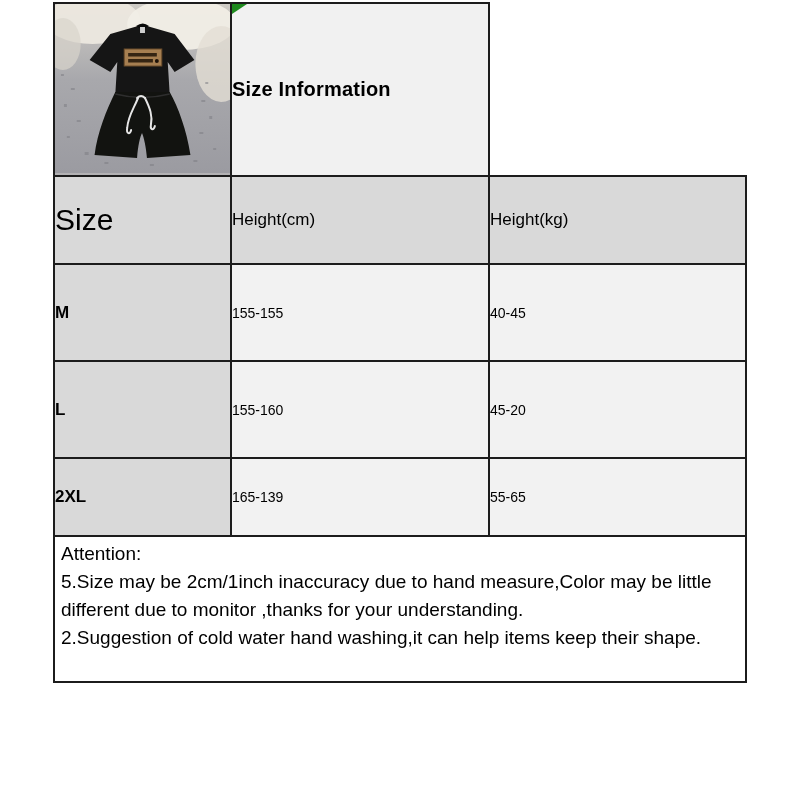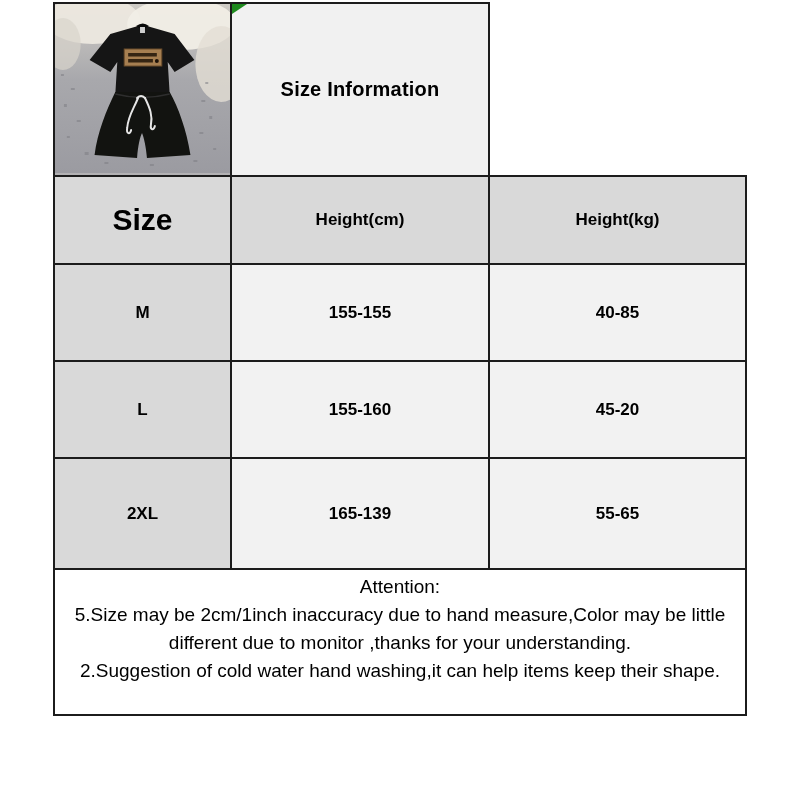--- a/index.html
+++ b/index.html
@@ -5,39 +5,39 @@
   :root{
     --page_bg:#ffffff; --border:#1c1c1c; --header_bg:#d9d9d9; --title_bg:#f1f1f1;
     --cell_bg:#f2f2f2; --attention_bg:#ffffff; --text:#000000; --marker_green:#1f8a1f;
   }
   *{margin:0;padding:0;box-sizing:border-box}
   html,body{width:800px;height:800px;background:var(--page_bg);
     font-family:"Liberation Sans","DejaVu Sans",sans-serif;color:var(--text)}
   .canvas{position:relative;width:800px;height:800px;overflow:hidden}
   table.size-table{position:absolute;left:53px;top:2px;width:692px;
     border-collapse:collapse;table-layout:fixed}
-  td,th{border:2px solid var(--border);text-align:center;vertical-align:middle;
+  td,th{border:2px solid var(--border);text-align:left;vertical-align:middle;
     overflow:hidden}
   tr.r-title{height:173px}
   tr.r-header{height:88px}
   tr.r-data{height:97px}
-  tr.r-data2xl{height:111px}
+  tr.r-data2xl{height:78px}
   tr.r-att{height:146px}
   .img-cell{padding:0;background:#b3b2b4;vertical-align:top}
   .photo-wrap{position:relative;width:100%;height:169px;overflow:hidden}
   .photo-wrap svg{display:block;width:100%;height:100%}
   .title-cell{position:relative;background:var(--title_bg);
     font-size:20px;font-weight:bold;letter-spacing:.2px}
   .corner-marker{position:absolute;top:0;left:0;width:0;height:0;
     border-top:10px solid var(--marker_green);border-right:15px solid transparent}
-  .header-row th{background:var(--header_bg);font-weight:bold;font-size:17px}
+  .header-row th{background:var(--header_bg);font-weight:normal;font-size:17px}
   th.size-head{font-size:30px}
   .size-col{background:var(--header_bg);font-weight:bold;font-size:17px}
-  .val-cell{background:var(--cell_bg);font-size:17px;font-weight:bold}
-  .attention-cell{background:var(--attention_bg);text-align:center;vertical-align:top;
+  .val-cell{background:var(--cell_bg);font-size:14px;font-weight:normal}
+  .attention-cell{background:var(--attention_bg);text-align:left;vertical-align:top;
     padding:3px 6px 0 6px;font-size:19px;line-height:28px}
 </style>
 </head>
 <body>
 
 <div class="canvas">
   <table class="size-table">
     <colgroup>
       <col style="width:177px">
         <col style="width:258px">
@@ -107,21 +107,21 @@
 
       <tr class="r-header header-row">
         <th class="size-head">Size</th>
         <th>Height(cm)</th>
         <th>Height(kg)</th>
       </tr>
 
       <tr class="r-data">
         <td class="size-col">M</td>
         <td class="val-cell">155-155</td>
-        <td class="val-cell">40-85</td>
+        <td class="val-cell">40-45</td>
       </tr>
 
       <tr class="r-data">
         <td class="size-col">L</td>
         <td class="val-cell">155-160</td>
         <td class="val-cell">45-20</td>
       </tr>
 
 
       <tr class="r-data2xl">

